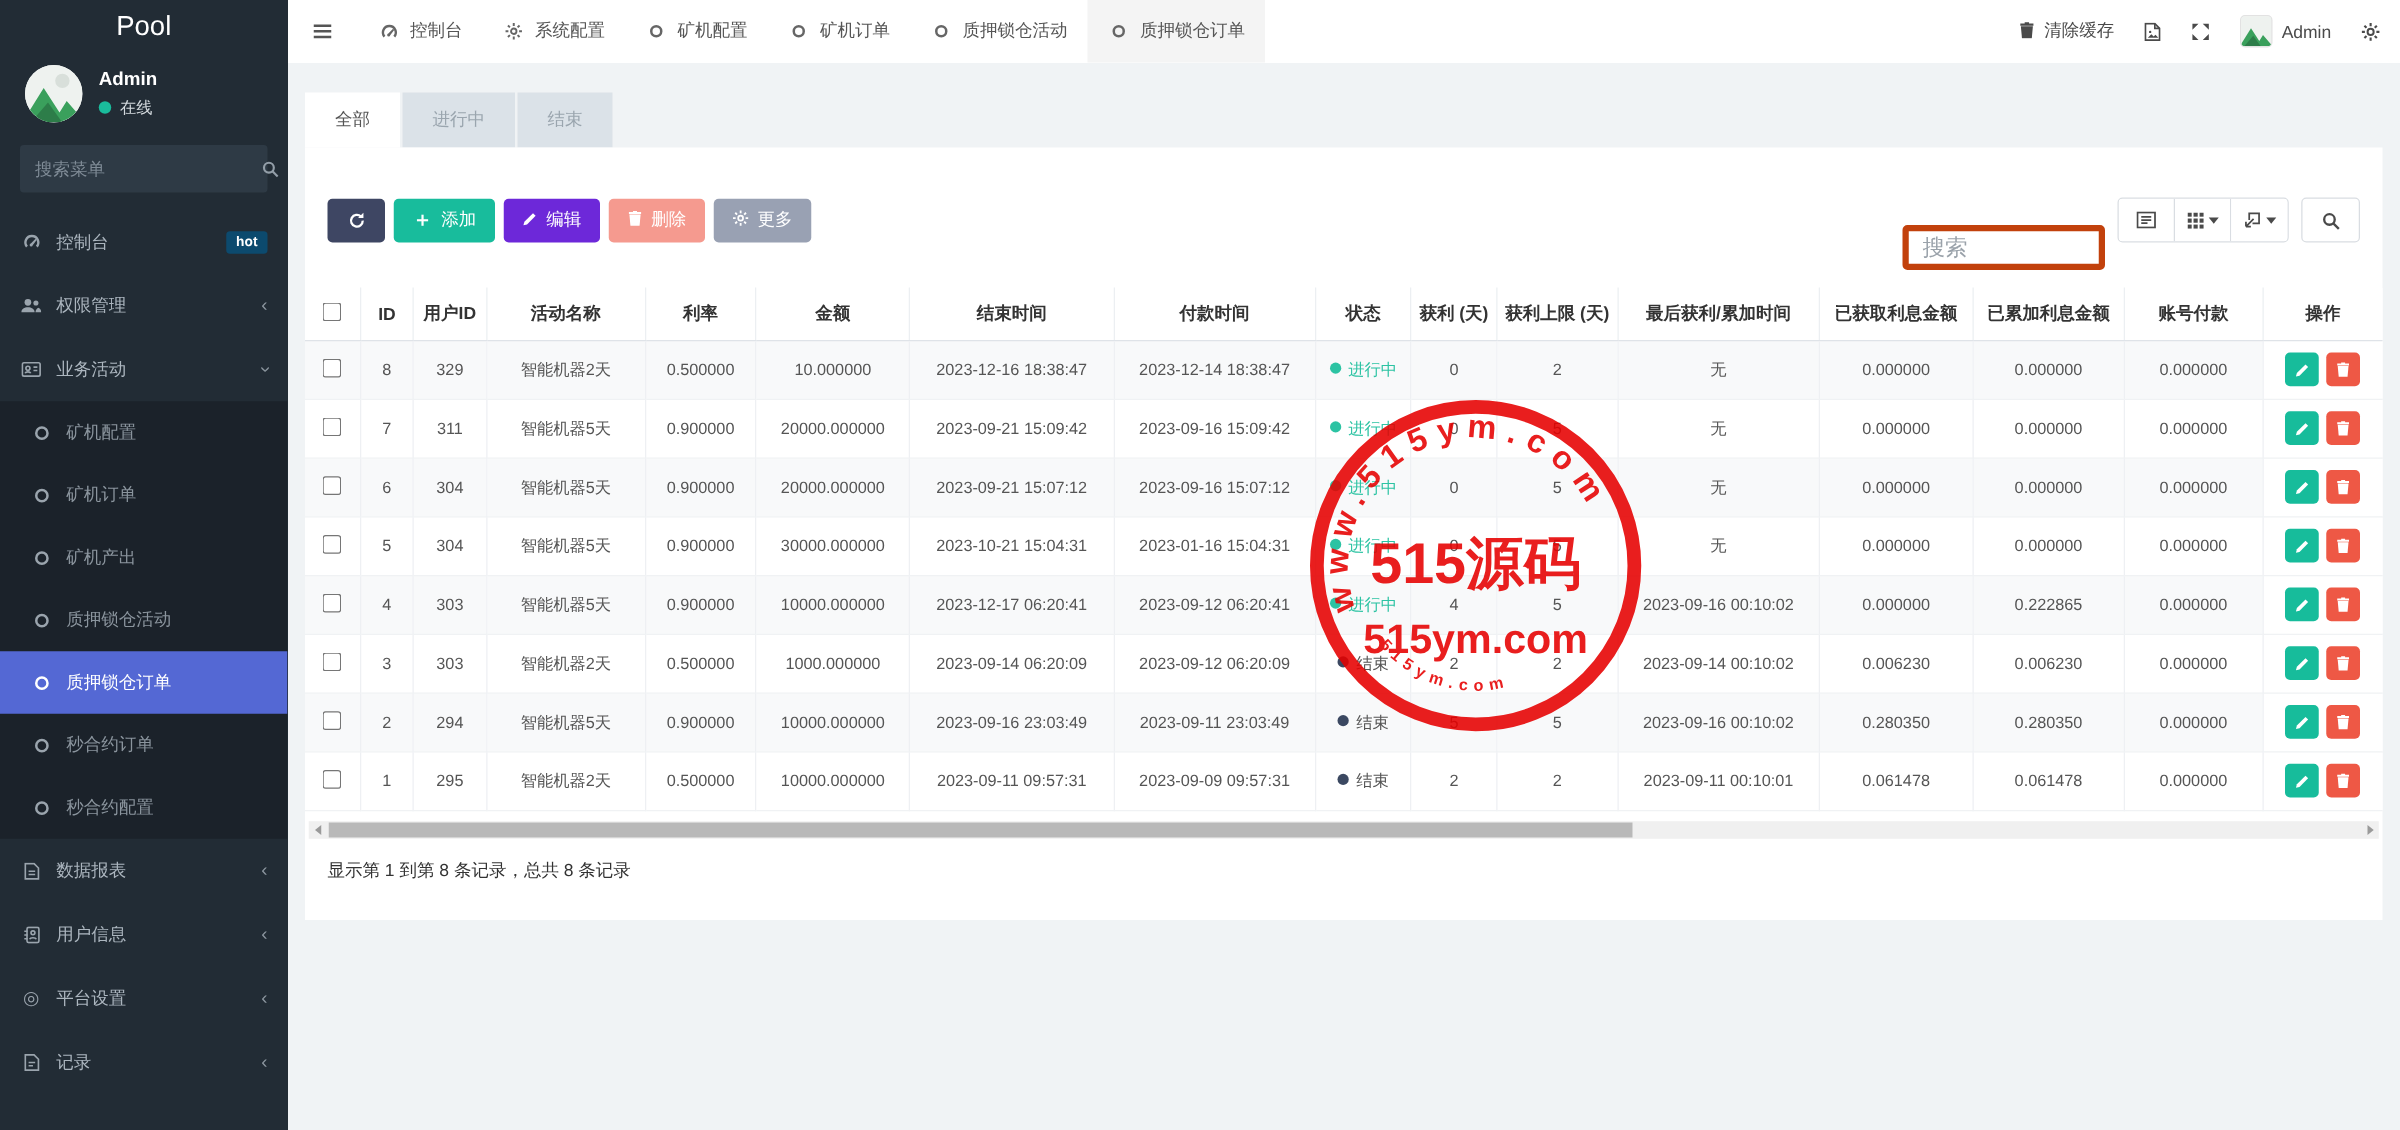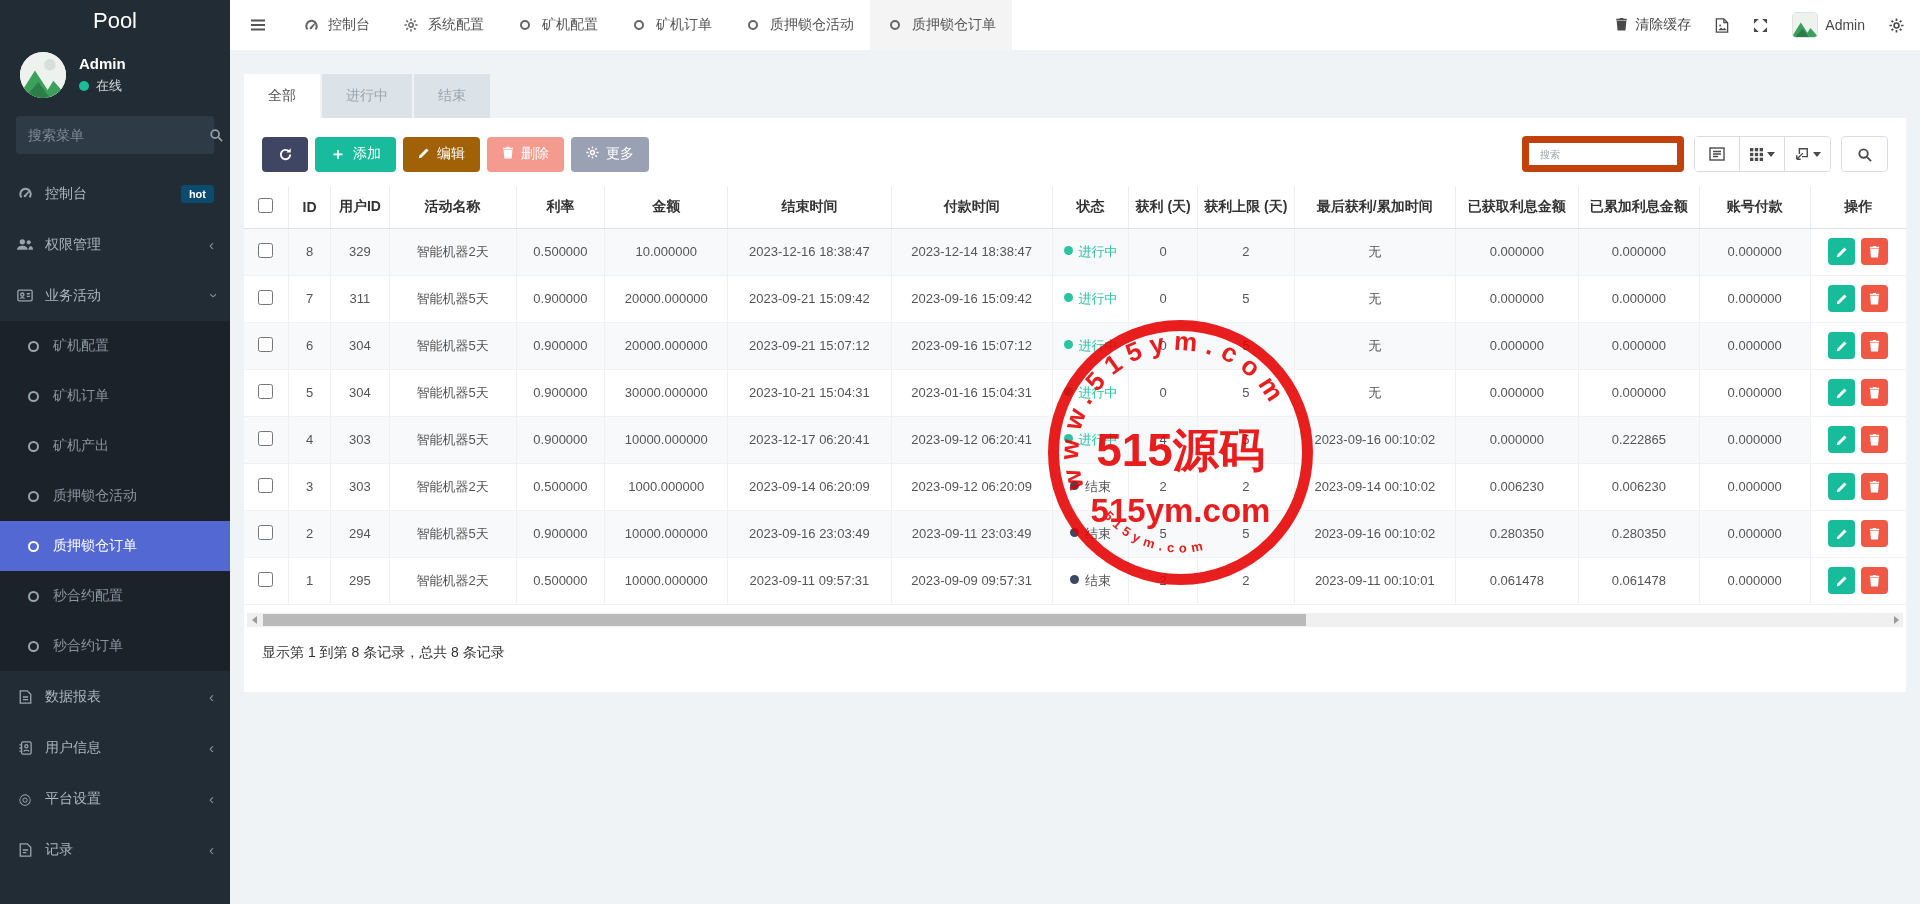--- a/index.html
+++ b/index.html
@@ -59,26 +59,26 @@
   .ftab.active { background: #fff; color: #555; }
   .panel { background: #fff; min-height: 572px; position: relative; padding-bottom: 10px; }
 
   
   .toolbar { display: flex; align-items: center; padding: 18px 18px 14px; }
   .btn { height: 35px; border: none; border-radius: 4px; color: #fff; font-size: 14px;
     display: inline-flex; align-items: center; gap: 7px; padding: 0 15px; margin-right: 7px;
     cursor: pointer; font-family: inherit; }
   .btn-refresh { background: #3e4663; width: 46px; justify-content: center; padding: 0; }
   .btn-add { background: #18bc9c; }
-  .btn-edit { background: #a16207; }
+  .btn-edit { background: #6d28d9; }
   .btn-del { background: #f59a8f; }
   .btn-more { background: #99a1b3; }
   .toolbar-right { margin-left: auto; display: flex; align-items: center; }
-  .search-input { width: 162px; height: 36px; border: 7px solid #c2410c; border-radius: 4px;
-    padding: 0 11px; font-size: 10px; color: #555; font-family: inherit; outline: none; }
+  .search-input { width: 162px; height: 36px; border: 5px solid #c2410c; border-radius: 4px;
+    padding: 0 11px; font-size: 18px; color: #555; font-family: inherit; outline: none; margin-top: 44px; }
   .search-input::placeholder { color: #9aa2aa; }
   .btn-group { display: flex; margin-left: 10px; border: 1px solid #d9dde2; border-radius: 4px; overflow: hidden; }
   .group-btn { min-width: 45px; height: 34px; background: #fff; border: none;
     border-right: 1px solid #d9dde2; color: #4a4a4a; display: inline-flex; align-items: center;
     justify-content: center; gap: 4px; cursor: pointer; padding: 0 9px; }
   .group-btn:last-child { border-right: none; }
   .btn-search { margin-left: 10px; width: 47px; height: 36px; background: #fff;
     border: 1px solid #d9dde2; border-radius: 4px; color: #4a4a4a; display: inline-flex;
     align-items: center; justify-content: center; cursor: pointer; }
   .caret { width: 0; height: 0; border-left: 4px solid transparent; border-right: 4px solid transparent;
@@ -218,27 +218,27 @@
         <div class="menu-item active">
           <span class="mi-icon">
             <span class="ring"></span>
           </span>
           <span class="mi-label">质押锁仓订单</span>
         </div>
         <div class="menu-item">
           <span class="mi-icon">
             <span class="ring"></span>
           </span>
-          <span class="mi-label">秒合约配置</span>
+          <span class="mi-label">秒合约订单</span>
         </div>
         <div class="menu-item">
           <span class="mi-icon">
             <span class="ring"></span>
           </span>
-          <span class="mi-label">秒合约订单</span>
+          <span class="mi-label">秒合约配置</span>
         </div>
       </div>
       <div class="menu-item">
         <span class="mi-icon">
           <svg viewBox="0 0 14 16" width="13" height="14" fill="none" stroke="currentColor" stroke-width="1.5">
             <path d="M1 1h8l4 4v10H1z"></path>
             <path d="M4 8h6M4 11h6"></path>
           </svg>
         </span>
         <span class="mi-label">数据报表</span>

